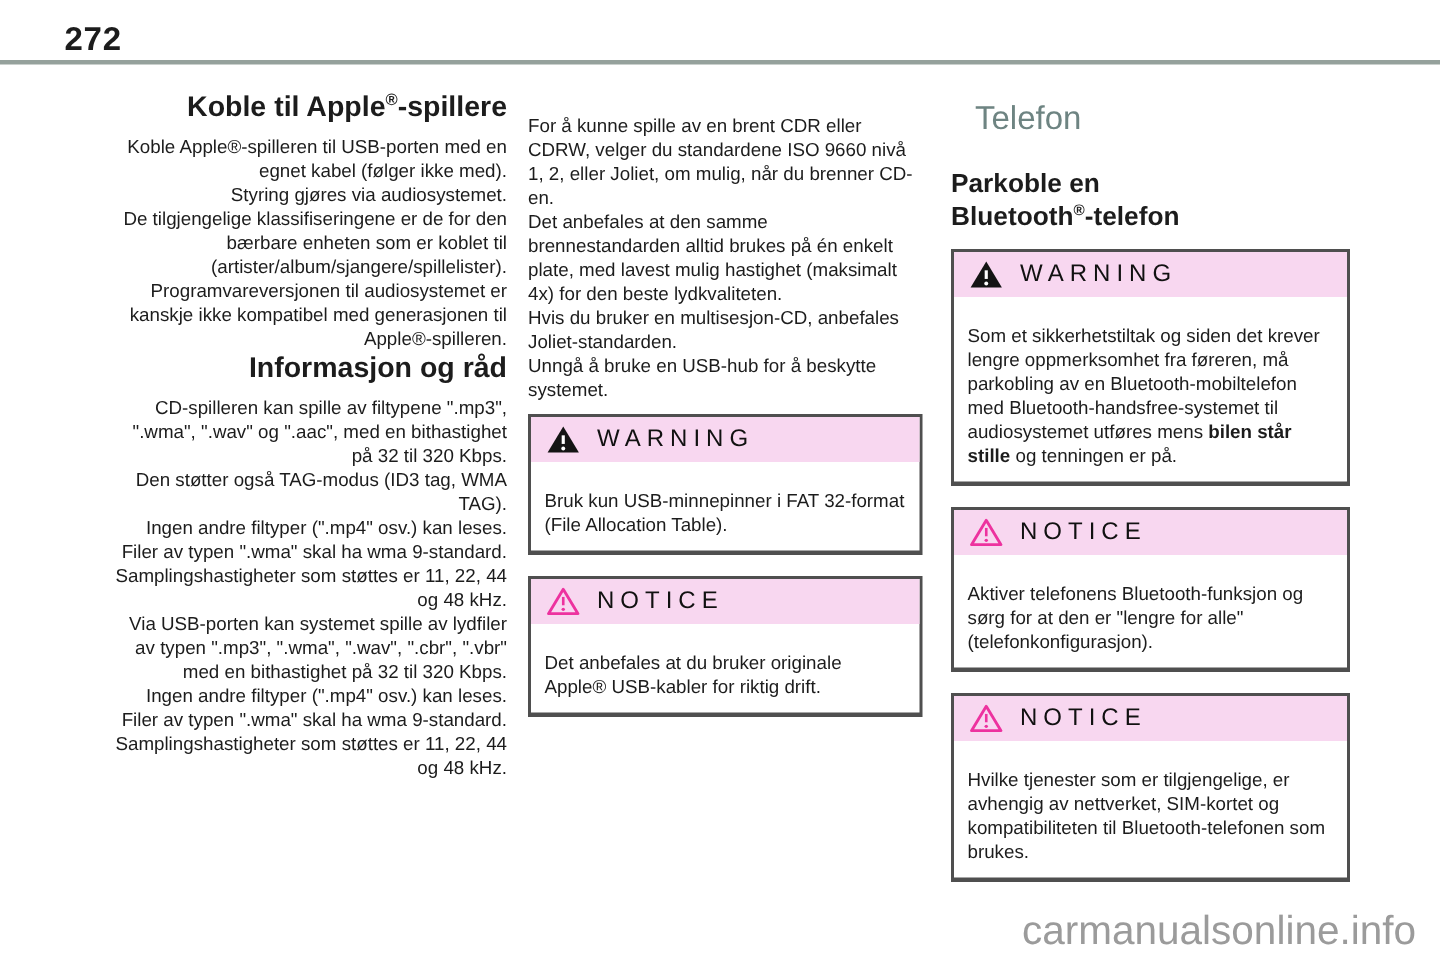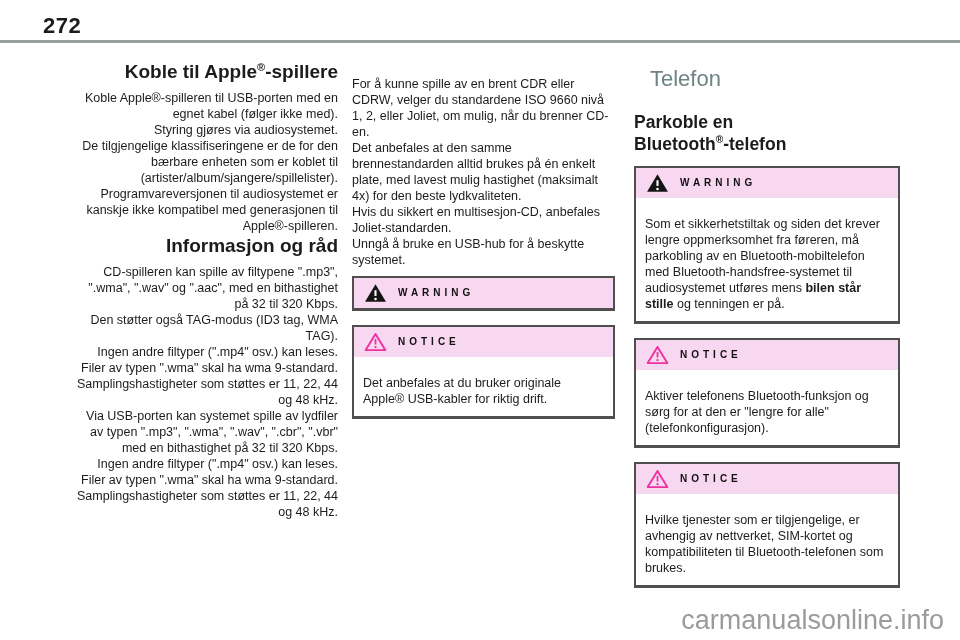--- a/index.html
+++ b/index.html
@@ -24,21 +24,21 @@
 
   .telefon{font-size:22px;line-height:26px;font-weight:400;color:var(--section-title,#6e8482);margin:6px 16px 19px;}
   .sub-heading{font-size:17.5px;line-height:22px;font-weight:700;margin:0 0 11px;}
 
   sup{font-size:58%;vertical-align:super;line-height:0;}
 
   .box{border:2px solid var(--box-border,#4f4f4f);border-bottom-width:3px;margin-top:14px;background:#fff;}
   .box.first-col2{margin-top:8px;}
   .box.first-col3{margin-top:0;}
   .box-header{background:var(--box-header-bg,#f8d7f0);display:flex;align-items:center;gap:11px;padding:5px 10px;min-height:20px;}
-  .box-label{font-weight:700;font-size:10px;letter-spacing:4px;color:#111;}
+  .box-label{font-weight:400;font-size:16px;letter-spacing:4px;color:#111;}
   .box-body{padding:18px 9px 9px;font-size:12.5px;line-height:16px;}
   .icon{display:inline-flex;align-items:center;}
 
   .warn-tri{fill:var(--warning-icon,#141414);}
   .warn-mark{fill:#ffffff;}
   .notice-tri{fill:none;stroke:var(--notice-accent,#ed329f);stroke-width:2.2;stroke-linejoin:round;}
   .notice-mark{fill:var(--notice-accent,#ed329f);}
 
   .watermark{position:absolute;right:16px;bottom:4px;font-size:27px;line-height:32px;color:var(--watermark,#9b9b9b);}
 </style>
@@ -65,34 +65,35 @@
     <p>Samplingshastigheter som støttes er 11, 22, 44 og 48 kHz.</p>
     <p>Via USB-porten kan systemet spille av lydfiler av typen ".mp3", ".wma", ".wav", ".cbr", ".vbr" med en bithastighet på 32 til 320 Kbps.</p>
     <p>Ingen andre filtyper (".mp4" osv.) kan leses.</p>
     <p>Filer av typen ".wma" skal ha wma 9-standard.</p>
     <p>Samplingshastigheter som støttes er 11, 22, 44 og 48 kHz.</p>
   </div>
 
   <div class="col col-2">
     <p>For å kunne spille av en brent CDR eller CDRW, velger du standardene ISO 9660 nivå 1, 2, eller Joliet, om mulig, når du brenner CD-en.</p>
     <p>Det anbefales at den samme brennestandarden alltid brukes på én enkelt plate, med lavest mulig hastighet (maksimalt 4x) for den beste lydkvaliteten.</p>
-    <p>Hvis du sikkert en multisesjon-CD, anbefales Joliet-standarden.</p>
+    <p>Hvis du bruker en multisesjon-CD, anbefales Joliet-standarden.</p>
     <p>Unngå å bruke en USB-hub for å beskytte systemet.</p>
 
     <div class="box first-col2">
       <div class="box-header">
         <span class="icon">
           <svg viewBox="0 0 26 23" width="23" height="20" aria-hidden="true">
             <polygon class="warn-tri" points="13,1.5 25,21.5 1,21.5"></polygon>
             <rect class="warn-mark" x="11.8" y="8.3" width="2.4" height="6.6"></rect>
             <circle class="warn-mark" cx="13" cy="18.4" r="1.5"></circle>
           </svg>
         </span>
         <span class="box-label">WARNING</span>
       </div>
+      <div class="box-body">Bruk kun USB-minnepinner i FAT 32-format (File Allocation Table).</div>
     </div>
 
     <div class="box">
       <div class="box-header">
         <span class="icon">
           <svg viewBox="0 0 26 23" width="23" height="20" aria-hidden="true">
             <polygon class="notice-tri" points="13,2.2 24.3,20.8 1.7,20.8"></polygon>
             <rect class="notice-mark" x="12" y="8" width="2" height="6.4"></rect>
             <circle class="notice-mark" cx="13" cy="17.5" r="1.3"></circle>
           </svg>

